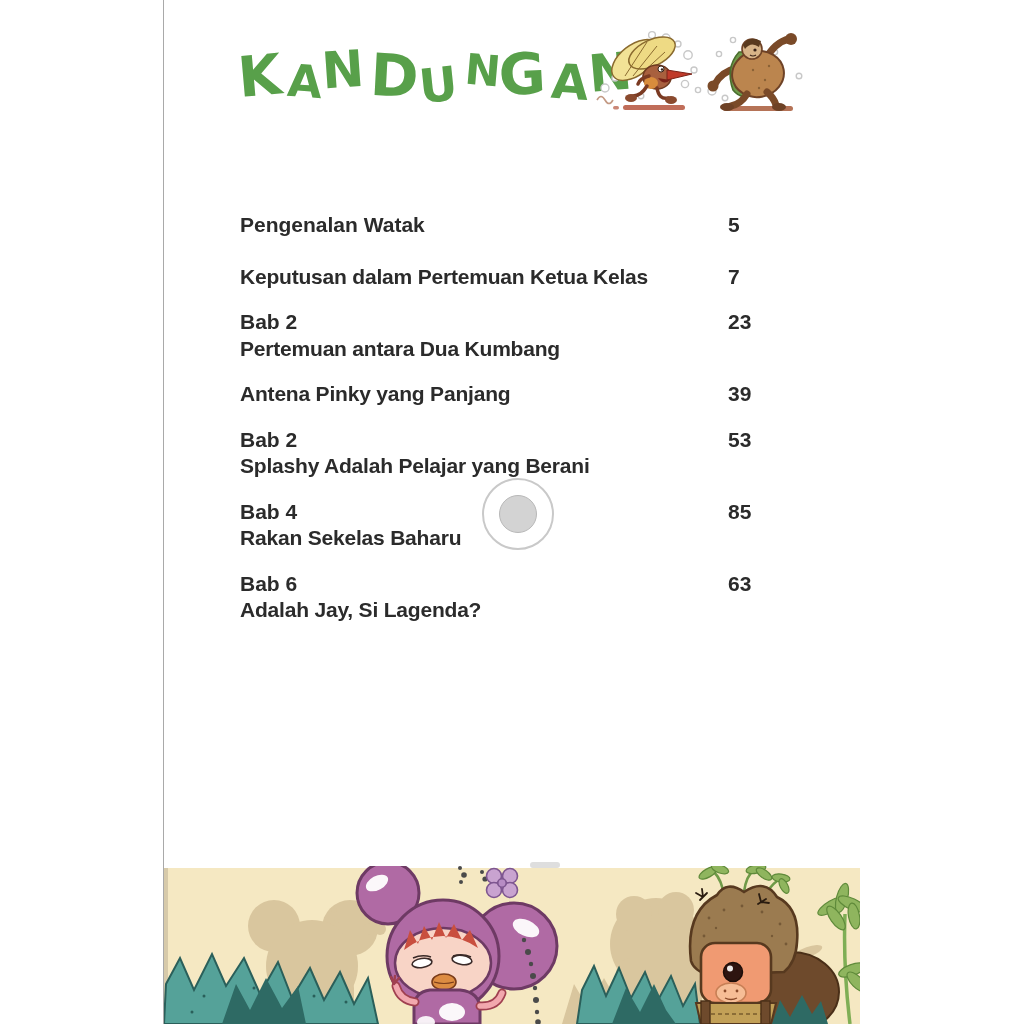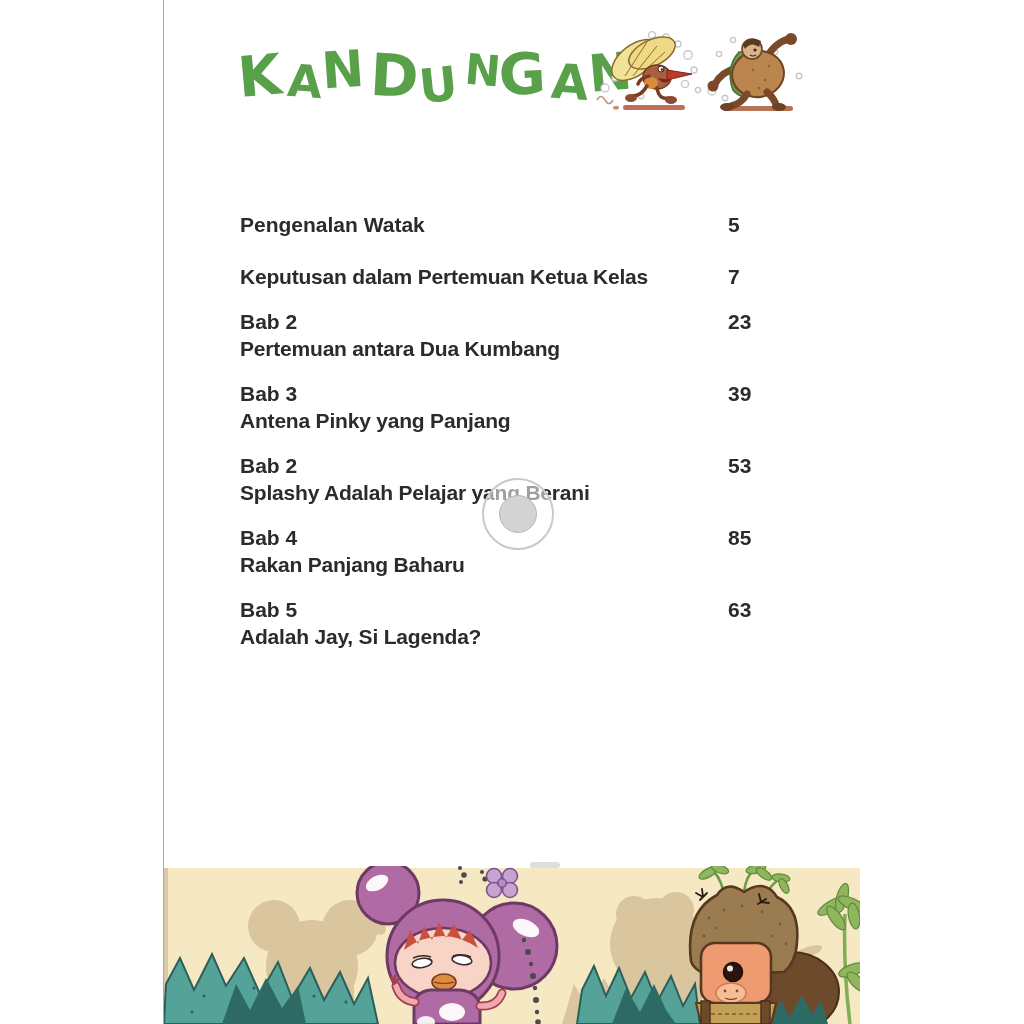--- a/index.html
+++ b/index.html
@@ -185,39 +185,38 @@
       <div class="toc-page">7</div>
     </div>
 
     <div class="toc-row">
       <div class="toc-label">Bab 2</div>
       <div class="toc-sub">Pertemuan antara Dua Kumbang</div>
       <div class="toc-page">23</div>
     </div>
 
     <div class="toc-row">
-      <div class="toc-label">Bab 3</div>
       <div class="toc-sub">Antena Pinky yang Panjang</div>
       <div class="toc-page">39</div>
     </div>
 
     <div class="toc-row">
       <div class="toc-label">Bab 2</div>
       <div class="toc-sub">Splashy Adalah Pelajar yang Berani</div>
       <div class="toc-page">53</div>
     </div>
 
     <div class="toc-row">
       <div class="toc-label">Bab 4</div>
-      <div class="toc-sub">Rakan Panjang Baharu</div>
+      <div class="toc-sub">Rakan Sekelas Baharu</div>
       <div class="toc-page">85</div>
     </div>
 
     <div class="toc-row">
-      <div class="toc-label">Bab 5</div>
+      <div class="toc-label">Bab 6</div>
       <div class="toc-sub">Adalah Jay, Si Lagenda?</div>
       <div class="toc-page">63</div>
     </div>
 
   </div>
 
   <div class="loading-circle">
     <div class="dot"></div>
   </div>
 

